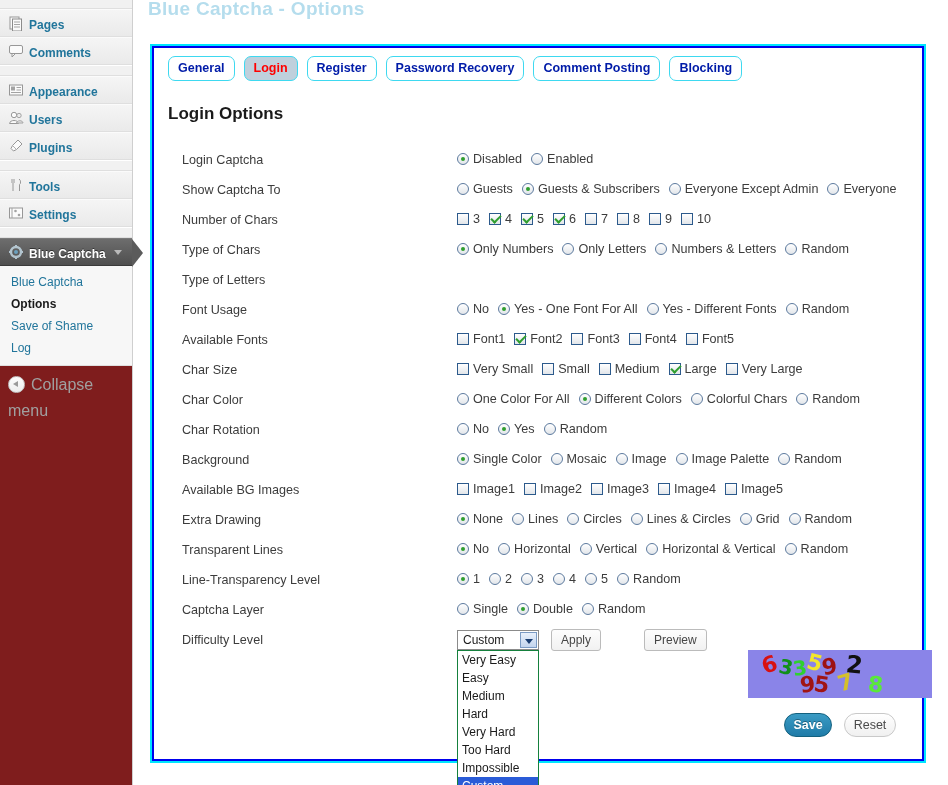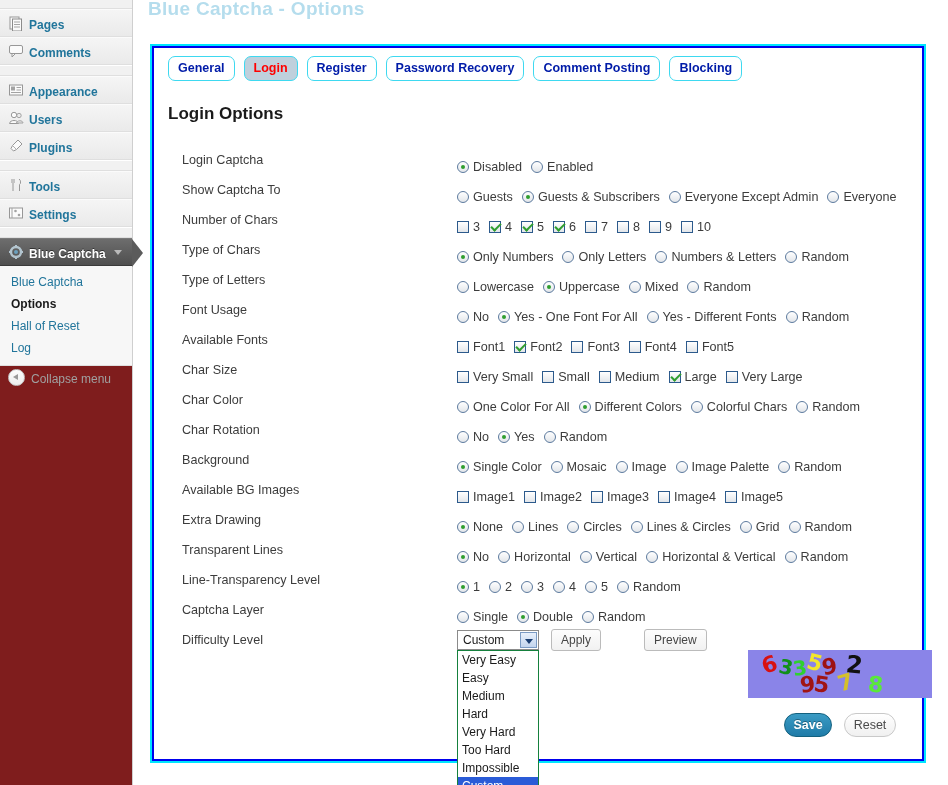--- a/index.html
+++ b/index.html
@@ -94,24 +94,25 @@
     font-size: 12px;
     color: #21759b;
     line-height: 16px;
     cursor: pointer;
   }
   .sub-item.active {
     color: #1a1a1a;
     font-weight: bold;
   }
   #collapse {
+    margin-top: 6px;
     padding-left: 8px;
     height: 26px;
     line-height: 26px;
-    font-size: 12px;
+    font-size: 16px;
     color: #a0a0a0;
     cursor: pointer;
   }
   #collapse .circ {
     display: inline-block;
     width: 15px; height: 15px;
     border-radius: 50%;
     border: 1px solid #c6c6c6;
     background: linear-gradient(to bottom,#fdfdfd,#ededed);
     vertical-align: -3px;
@@ -201,21 +202,20 @@
     left: 28px; top: 5px;
     font-size: 12.6px;
     color: #3c3c3c;
     white-space: nowrap;
   }
   .row-controls {
     position: absolute;
     left: 303px; top: 3px;
     white-space: nowrap;
     font-size: 0;
-    margin-top: 8px;
   }
   .opt {
     display: inline-block;
     margin-right: 9px;
     font-size: 12.6px;
     color: #3c3c3c;
     white-space: nowrap;
     cursor: pointer;
     user-select: none;
   }
@@ -438,21 +438,21 @@
                 <line x1="8" y1="1" x2="8" y2="3.5"></line>
                 <line x1="8" y1="12.5" x2="8" y2="15"></line>
                 <line x1="1" y1="8" x2="3.5" y2="8"></line>
                 <line x1="12.5" y1="8" x2="15" y2="8"></line>
               </g>
             </svg></span><span class="mi-label">Blue Captcha</span><span class="arrow"></span><span class="caret"></span></div>
       </div>
     <div id="submenu">
         <div class="sub-item">Blue Captcha</div>
         <div class="sub-item active">Options</div>
-        <div class="sub-item">Hall of Reset</div>
+        <div class="sub-item">Save of Shame</div>
         <div class="sub-item">Log</div>
       </div>
     <div id="collapse">
       <span class="circ"></span><span>Collapse menu</span>
     </div>
   </div>
 
   <div id="main">
 
     <div id="page-title">Blue Captcha - Options</div>
@@ -475,21 +475,20 @@
           <div class="row">
             <div class="row-label">Number of Chars</div>
             <div class="row-controls"><span class="opt"><span class="check"></span><span class="lbl">3</span></span><span class="opt"><span class="check on"></span><span class="lbl">4</span></span><span class="opt"><span class="check on"></span><span class="lbl">5</span></span><span class="opt"><span class="check on"></span><span class="lbl">6</span></span><span class="opt"><span class="check"></span><span class="lbl">7</span></span><span class="opt"><span class="check"></span><span class="lbl">8</span></span><span class="opt"><span class="check"></span><span class="lbl">9</span></span><span class="opt"><span class="check"></span><span class="lbl">10</span></span></div>
           </div>
           <div class="row">
             <div class="row-label">Type of Chars</div>
             <div class="row-controls"><span class="opt"><span class="radio on"></span><span class="lbl">Only Numbers</span></span><span class="opt"><span class="radio"></span><span class="lbl">Only Letters</span></span><span class="opt"><span class="radio"></span><span class="lbl">Numbers &amp; Letters</span></span><span class="opt"><span class="radio"></span><span class="lbl">Random</span></span></div>
           </div>
           <div class="row">
             <div class="row-label">Type of Letters</div>
-            <div class="row-controls"><span class="opt"><span class="radio"></span><span class="lbl">Lowercase</span></span><span class="opt"><span class="radio on"></span><span class="lbl">Uppercase</span></span><span class="opt"><span class="radio"></span><span class="lbl">Mixed</span></span><span class="opt"><span class="radio"></span><span class="lbl">Random</span></span></div>
           </div>
           <div class="row">
             <div class="row-label">Font Usage</div>
             <div class="row-controls"><span class="opt"><span class="radio"></span><span class="lbl">No</span></span><span class="opt"><span class="radio on"></span><span class="lbl">Yes - One Font For All</span></span><span class="opt"><span class="radio"></span><span class="lbl">Yes - Different Fonts</span></span><span class="opt"><span class="radio"></span><span class="lbl">Random</span></span></div>
           </div>
           <div class="row">
             <div class="row-label">Available Fonts</div>
             <div class="row-controls"><span class="opt"><span class="check"></span><span class="lbl">Font1</span></span><span class="opt"><span class="check on"></span><span class="lbl">Font2</span></span><span class="opt"><span class="check"></span><span class="lbl">Font3</span></span><span class="opt"><span class="check"></span><span class="lbl">Font4</span></span><span class="opt"><span class="check"></span><span class="lbl">Font5</span></span></div>
           </div>
           <div class="row">

